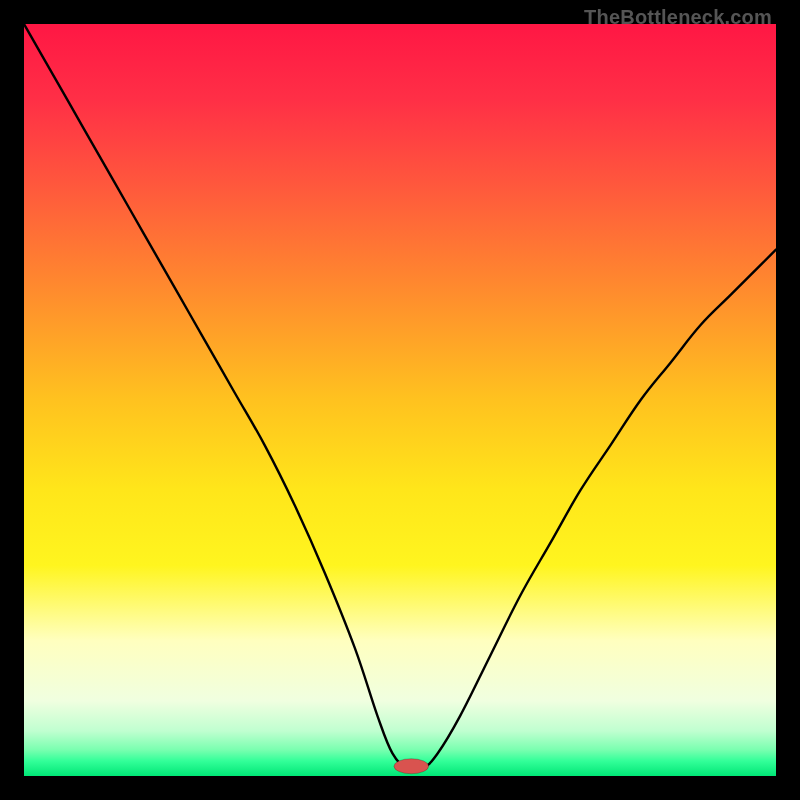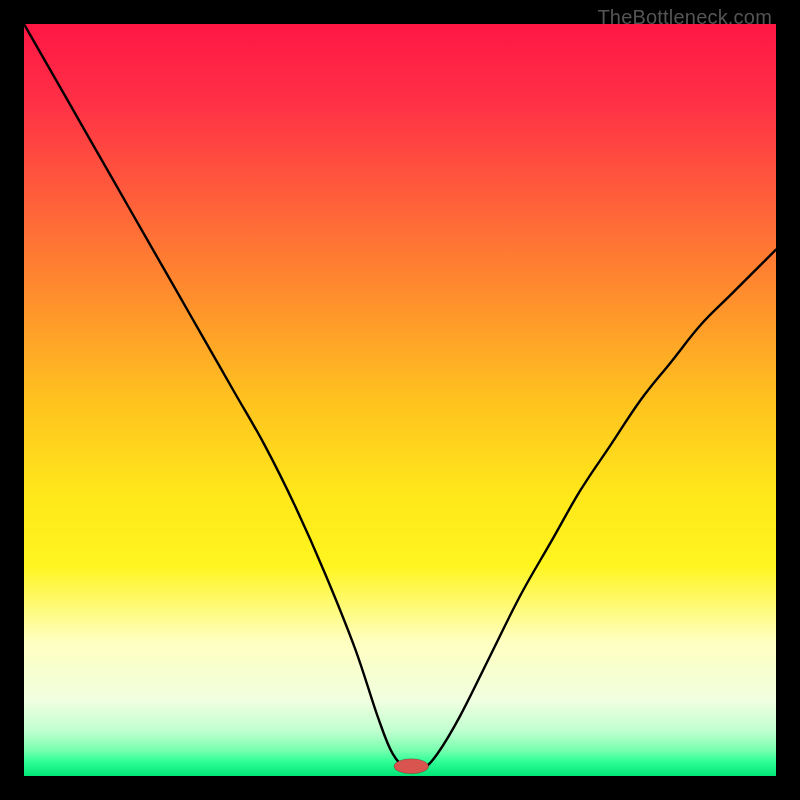--- a/index.html
+++ b/index.html
@@ -17,21 +17,21 @@
     width: 752px;
     height: 752px;
   }
   .watermark {
     position: absolute;
     top: 6px;
     right: 28px;
     color: #555;
     font-family: Arial, Helvetica, sans-serif;
     font-size: 20px;
-    font-weight: 400;
+    font-weight: 700;
     letter-spacing: 0.2px;
     user-select: none;
   }
   svg { display: block; }
 </style>
 </head>
 <body>
 
 <div class="frame">
   <div class="watermark">TheBottleneck.com</div>

